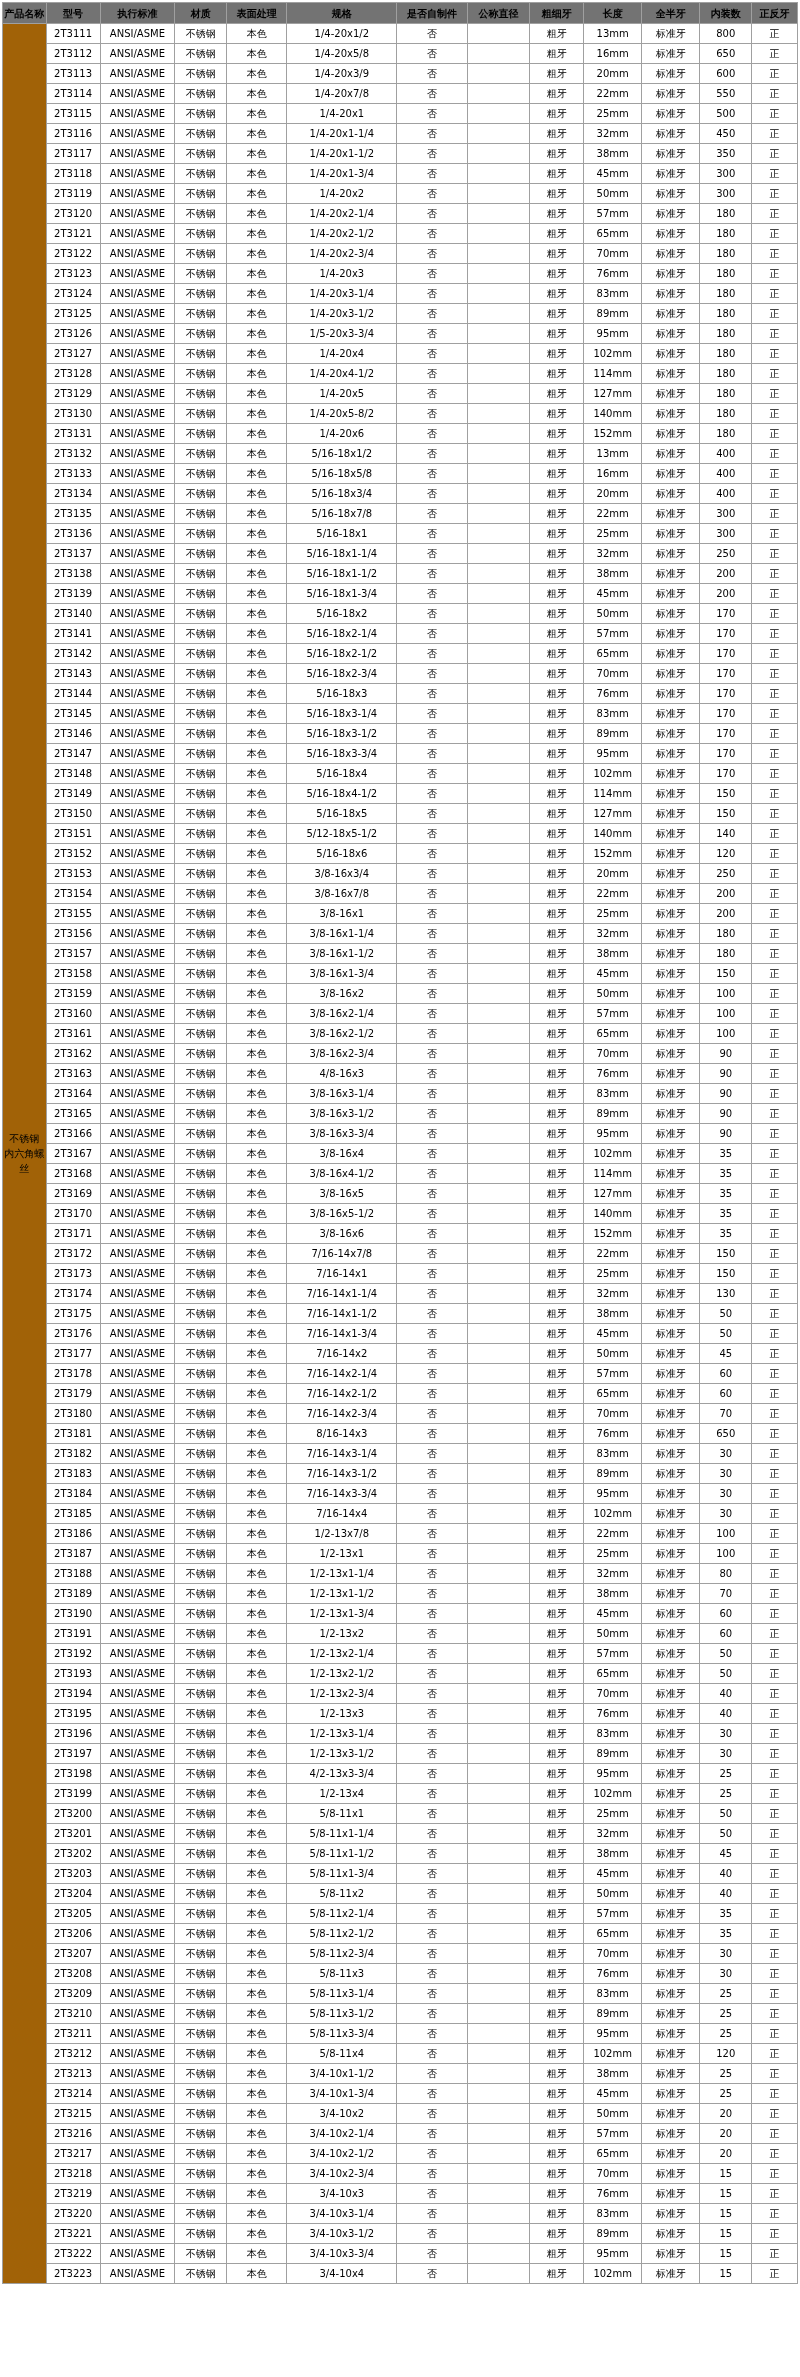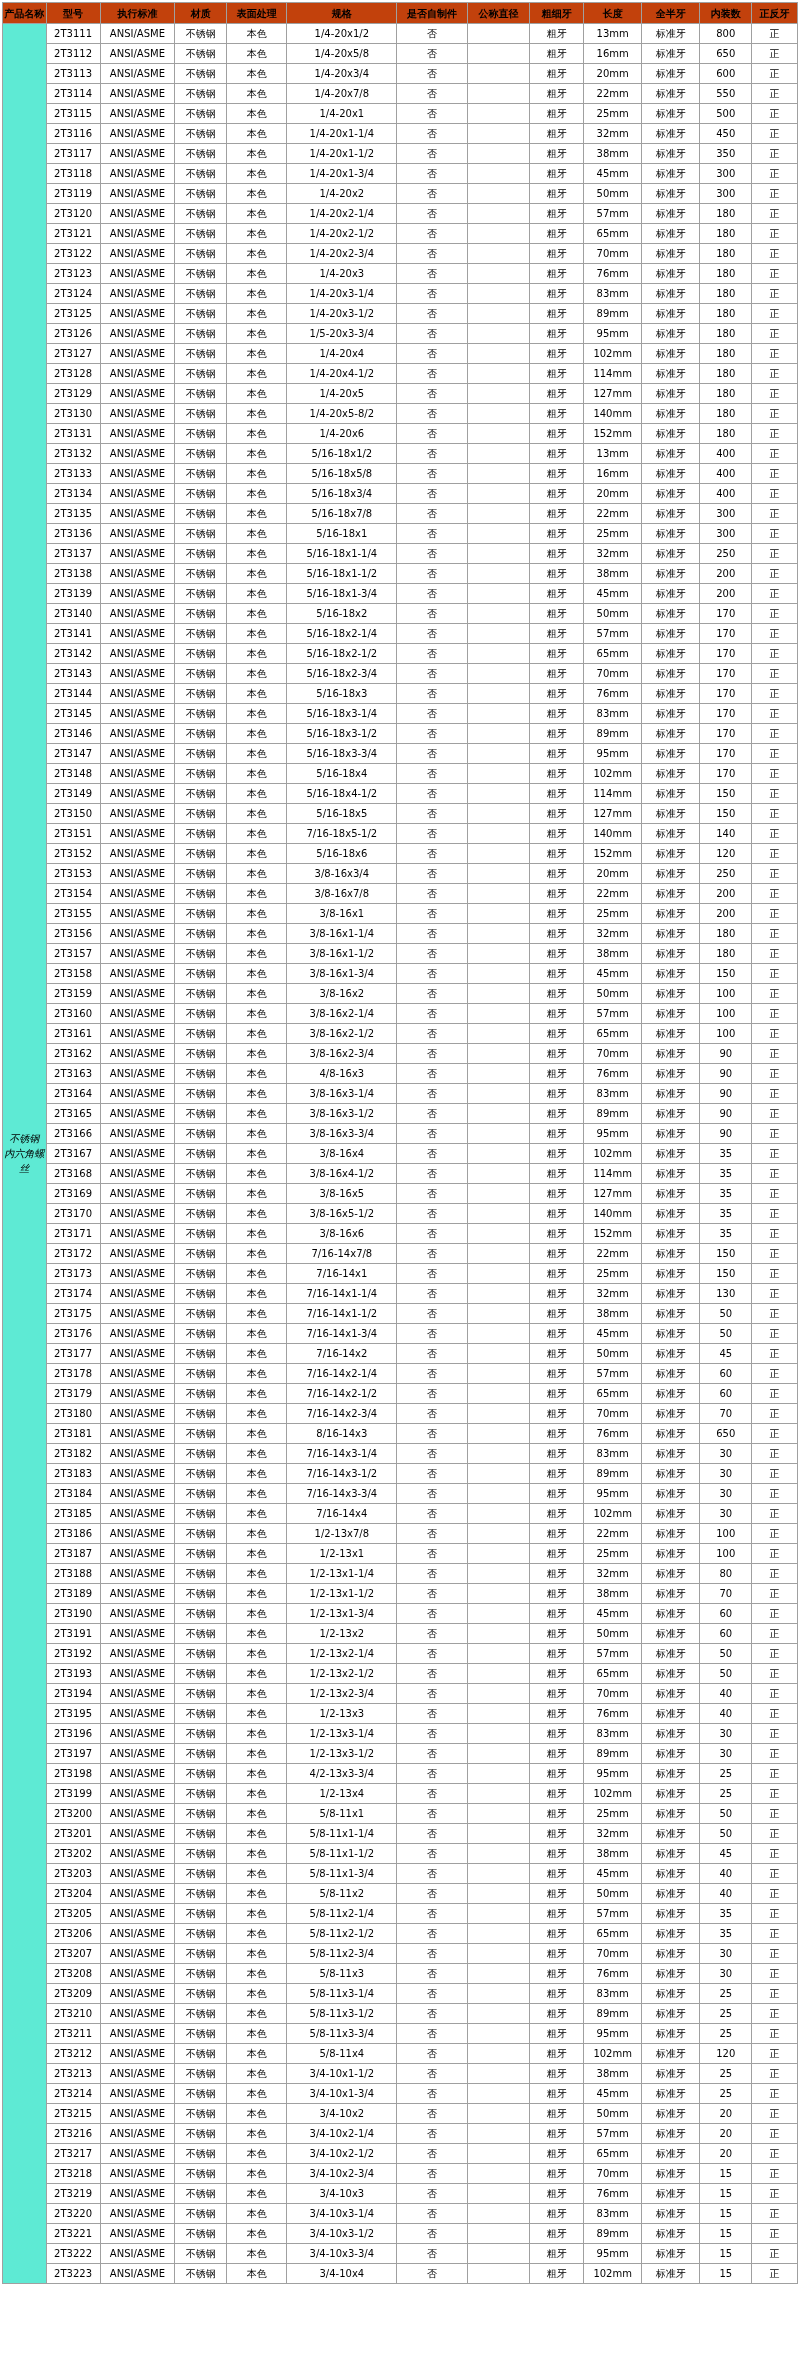--- a/index.html
+++ b/index.html
@@ -11,30 +11,29 @@
     height:19px;
     line-height:19px;
     padding:0 1px;
     text-align:center;
     vertical-align:middle;
     white-space:nowrap;
     overflow:hidden;
     color:#000;
   }
   thead th{
-    background:#c2410c;
+    background:#737373;
     font-weight:bold;
     height:20px;
   }
   td.product-cell{
     white-space:normal;
     line-height:1.5;
     vertical-align:middle;
-    background:#5eead4;
-    font-style:italic;
+    background:#a16207;
   }
   col.c-product{width:42px;}
   col.c-model{width:52px;}
   col.c-standard{width:72px;}
   col.c-material{width:50px;}
   col.c-surface{width:58px;}
   col.c-spec{width:106px;}
   col.c-selfmade{width:68px;}
   col.c-diameter{width:60px;}
   col.c-pitch{width:52px;}
@@ -107,21 +106,21 @@
         <td>16mm</td>
         <td>标准牙</td>
         <td>650</td>
         <td>正</td>
       </tr>
       <tr>
         <td>2T3113</td>
         <td>ANSI/ASME</td>
         <td>不锈钢</td>
         <td>本色</td>
-        <td>1/4-20x3/4</td>
+        <td>1/4-20x3/9</td>
         <td>否</td>
         <td></td>
         <td>粗牙</td>
         <td>20mm</td>
         <td>标准牙</td>
         <td>600</td>
         <td>正</td>
       </tr>
       <tr>
         <td>2T3114</td>
@@ -639,21 +638,21 @@
         <td>127mm</td>
         <td>标准牙</td>
         <td>150</td>
         <td>正</td>
       </tr>
       <tr>
         <td>2T3151</td>
         <td>ANSI/ASME</td>
         <td>不锈钢</td>
         <td>本色</td>
-        <td>7/16-18x5-1/2</td>
+        <td>5/12-18x5-1/2</td>
         <td>否</td>
         <td></td>
         <td>粗牙</td>
         <td>140mm</td>
         <td>标准牙</td>
         <td>140</td>
         <td>正</td>
       </tr>
       <tr>
         <td>2T3152</td>

